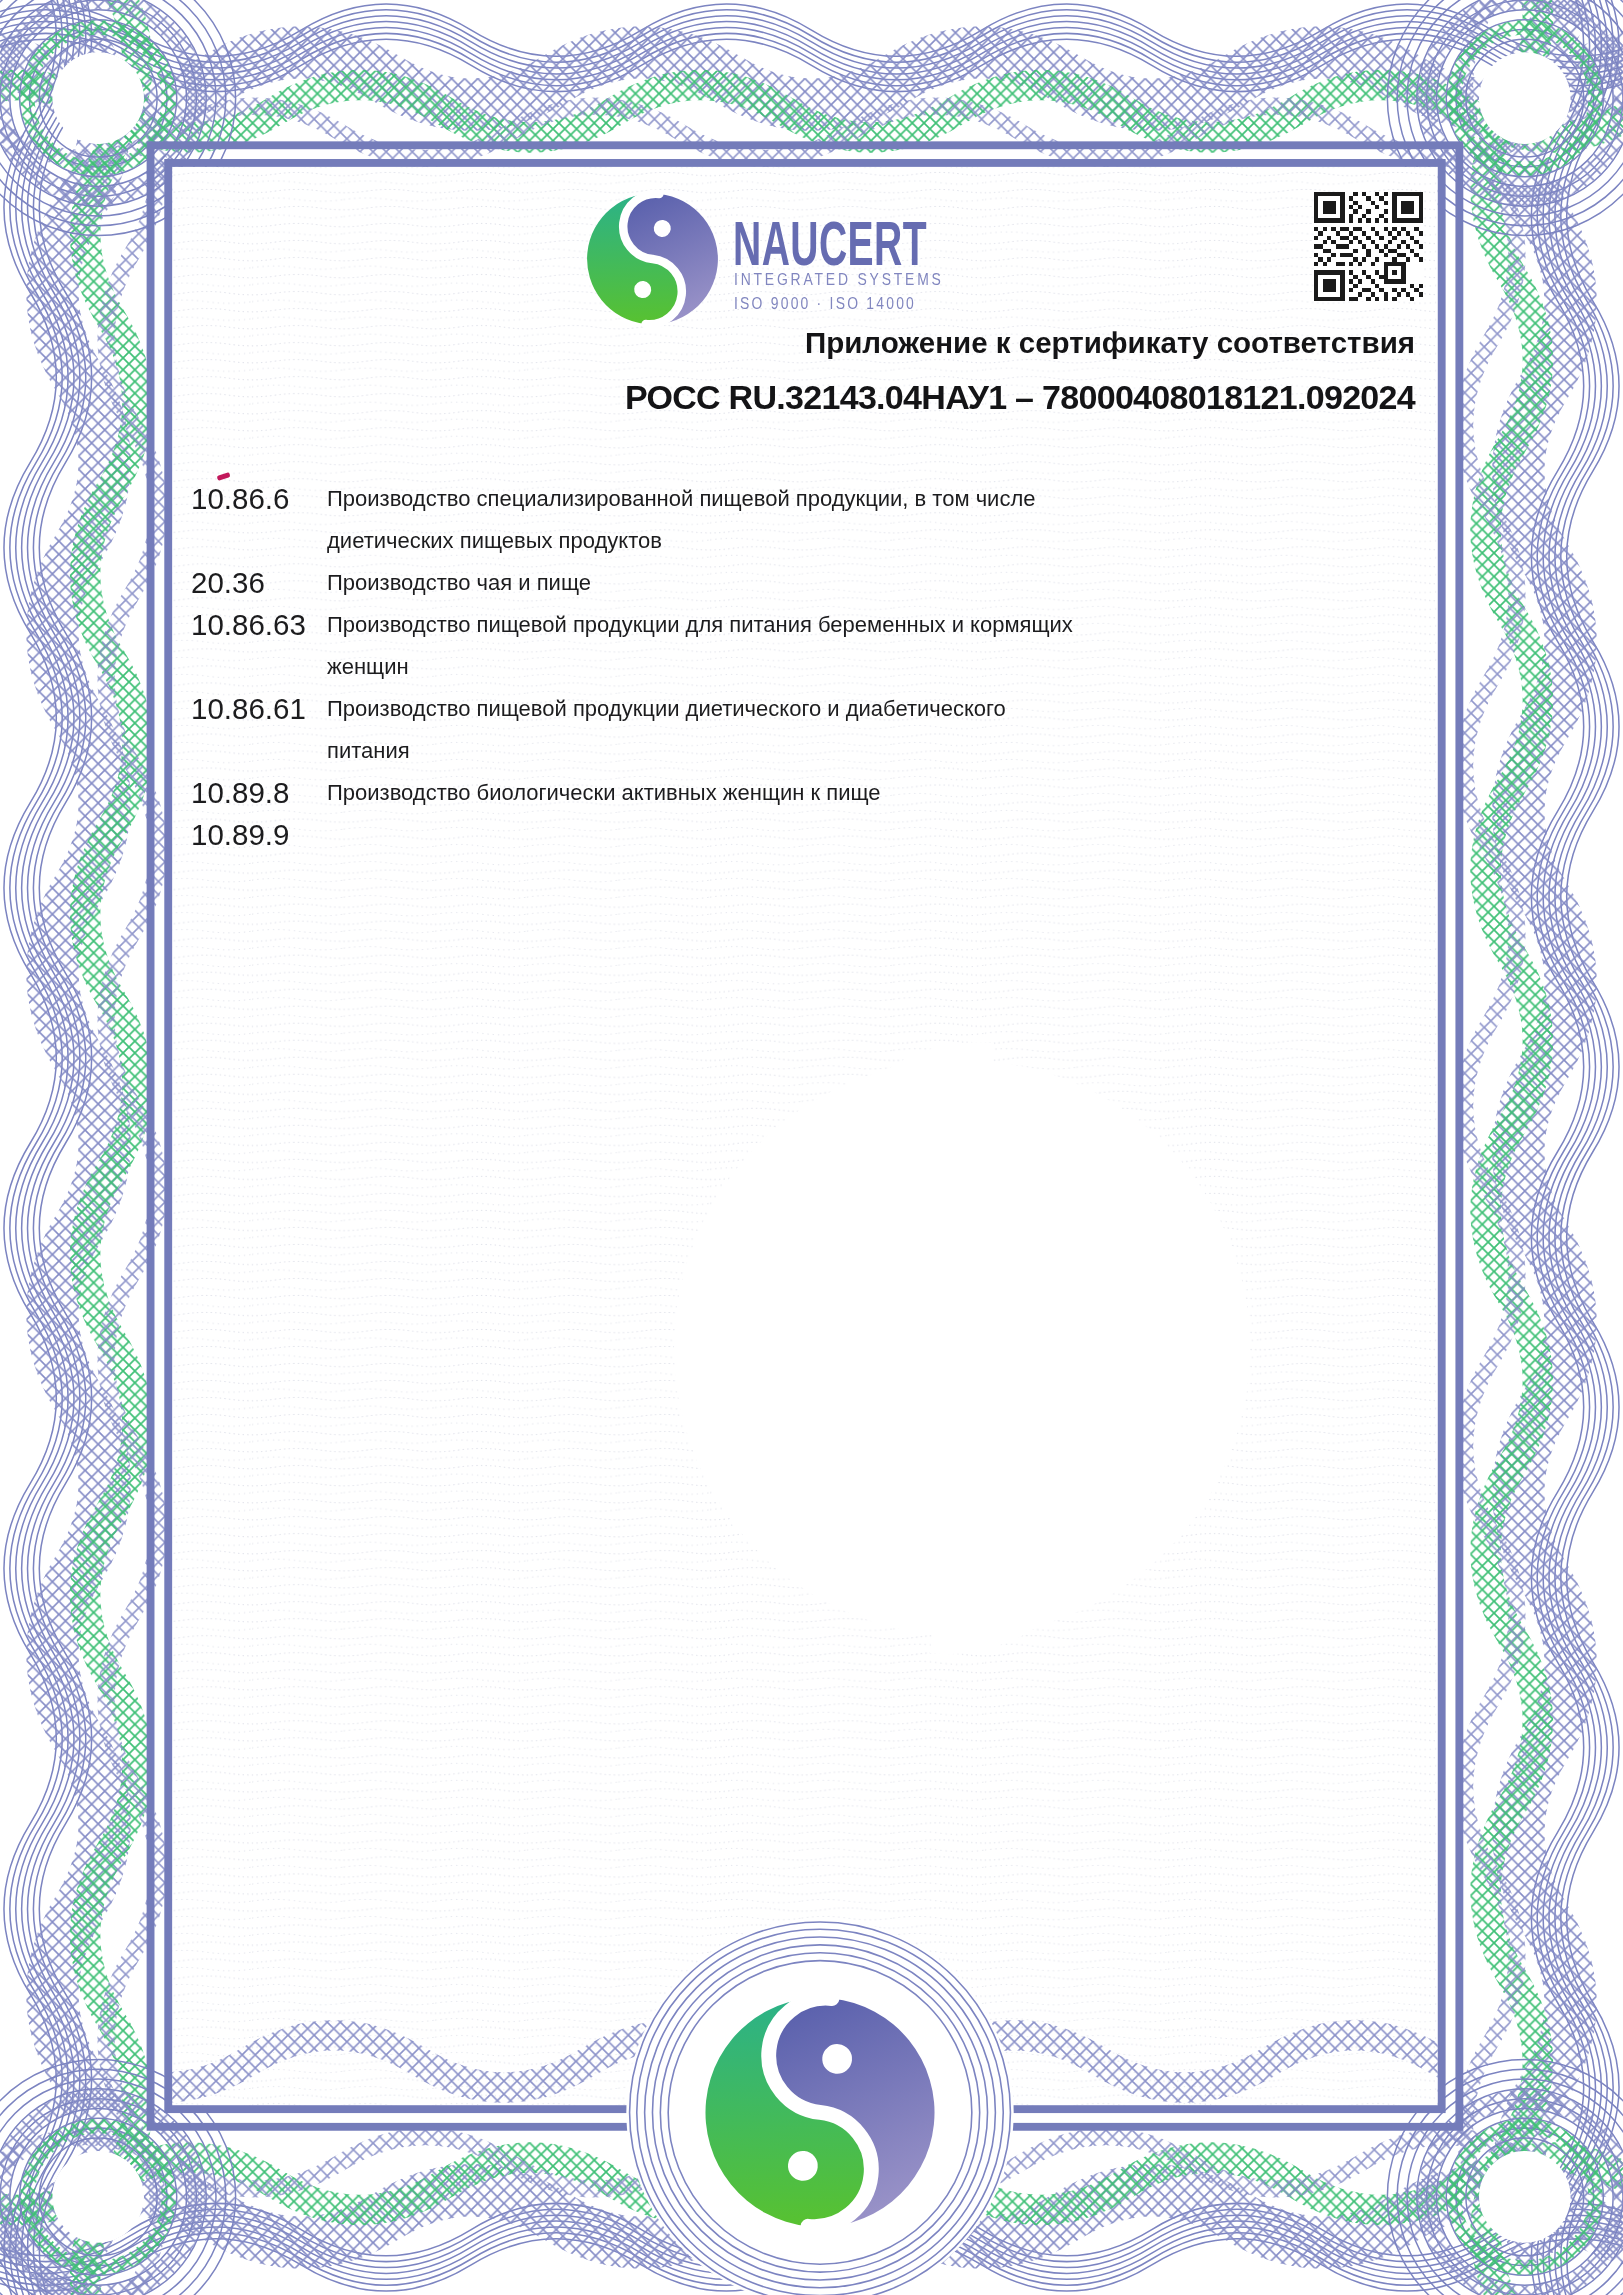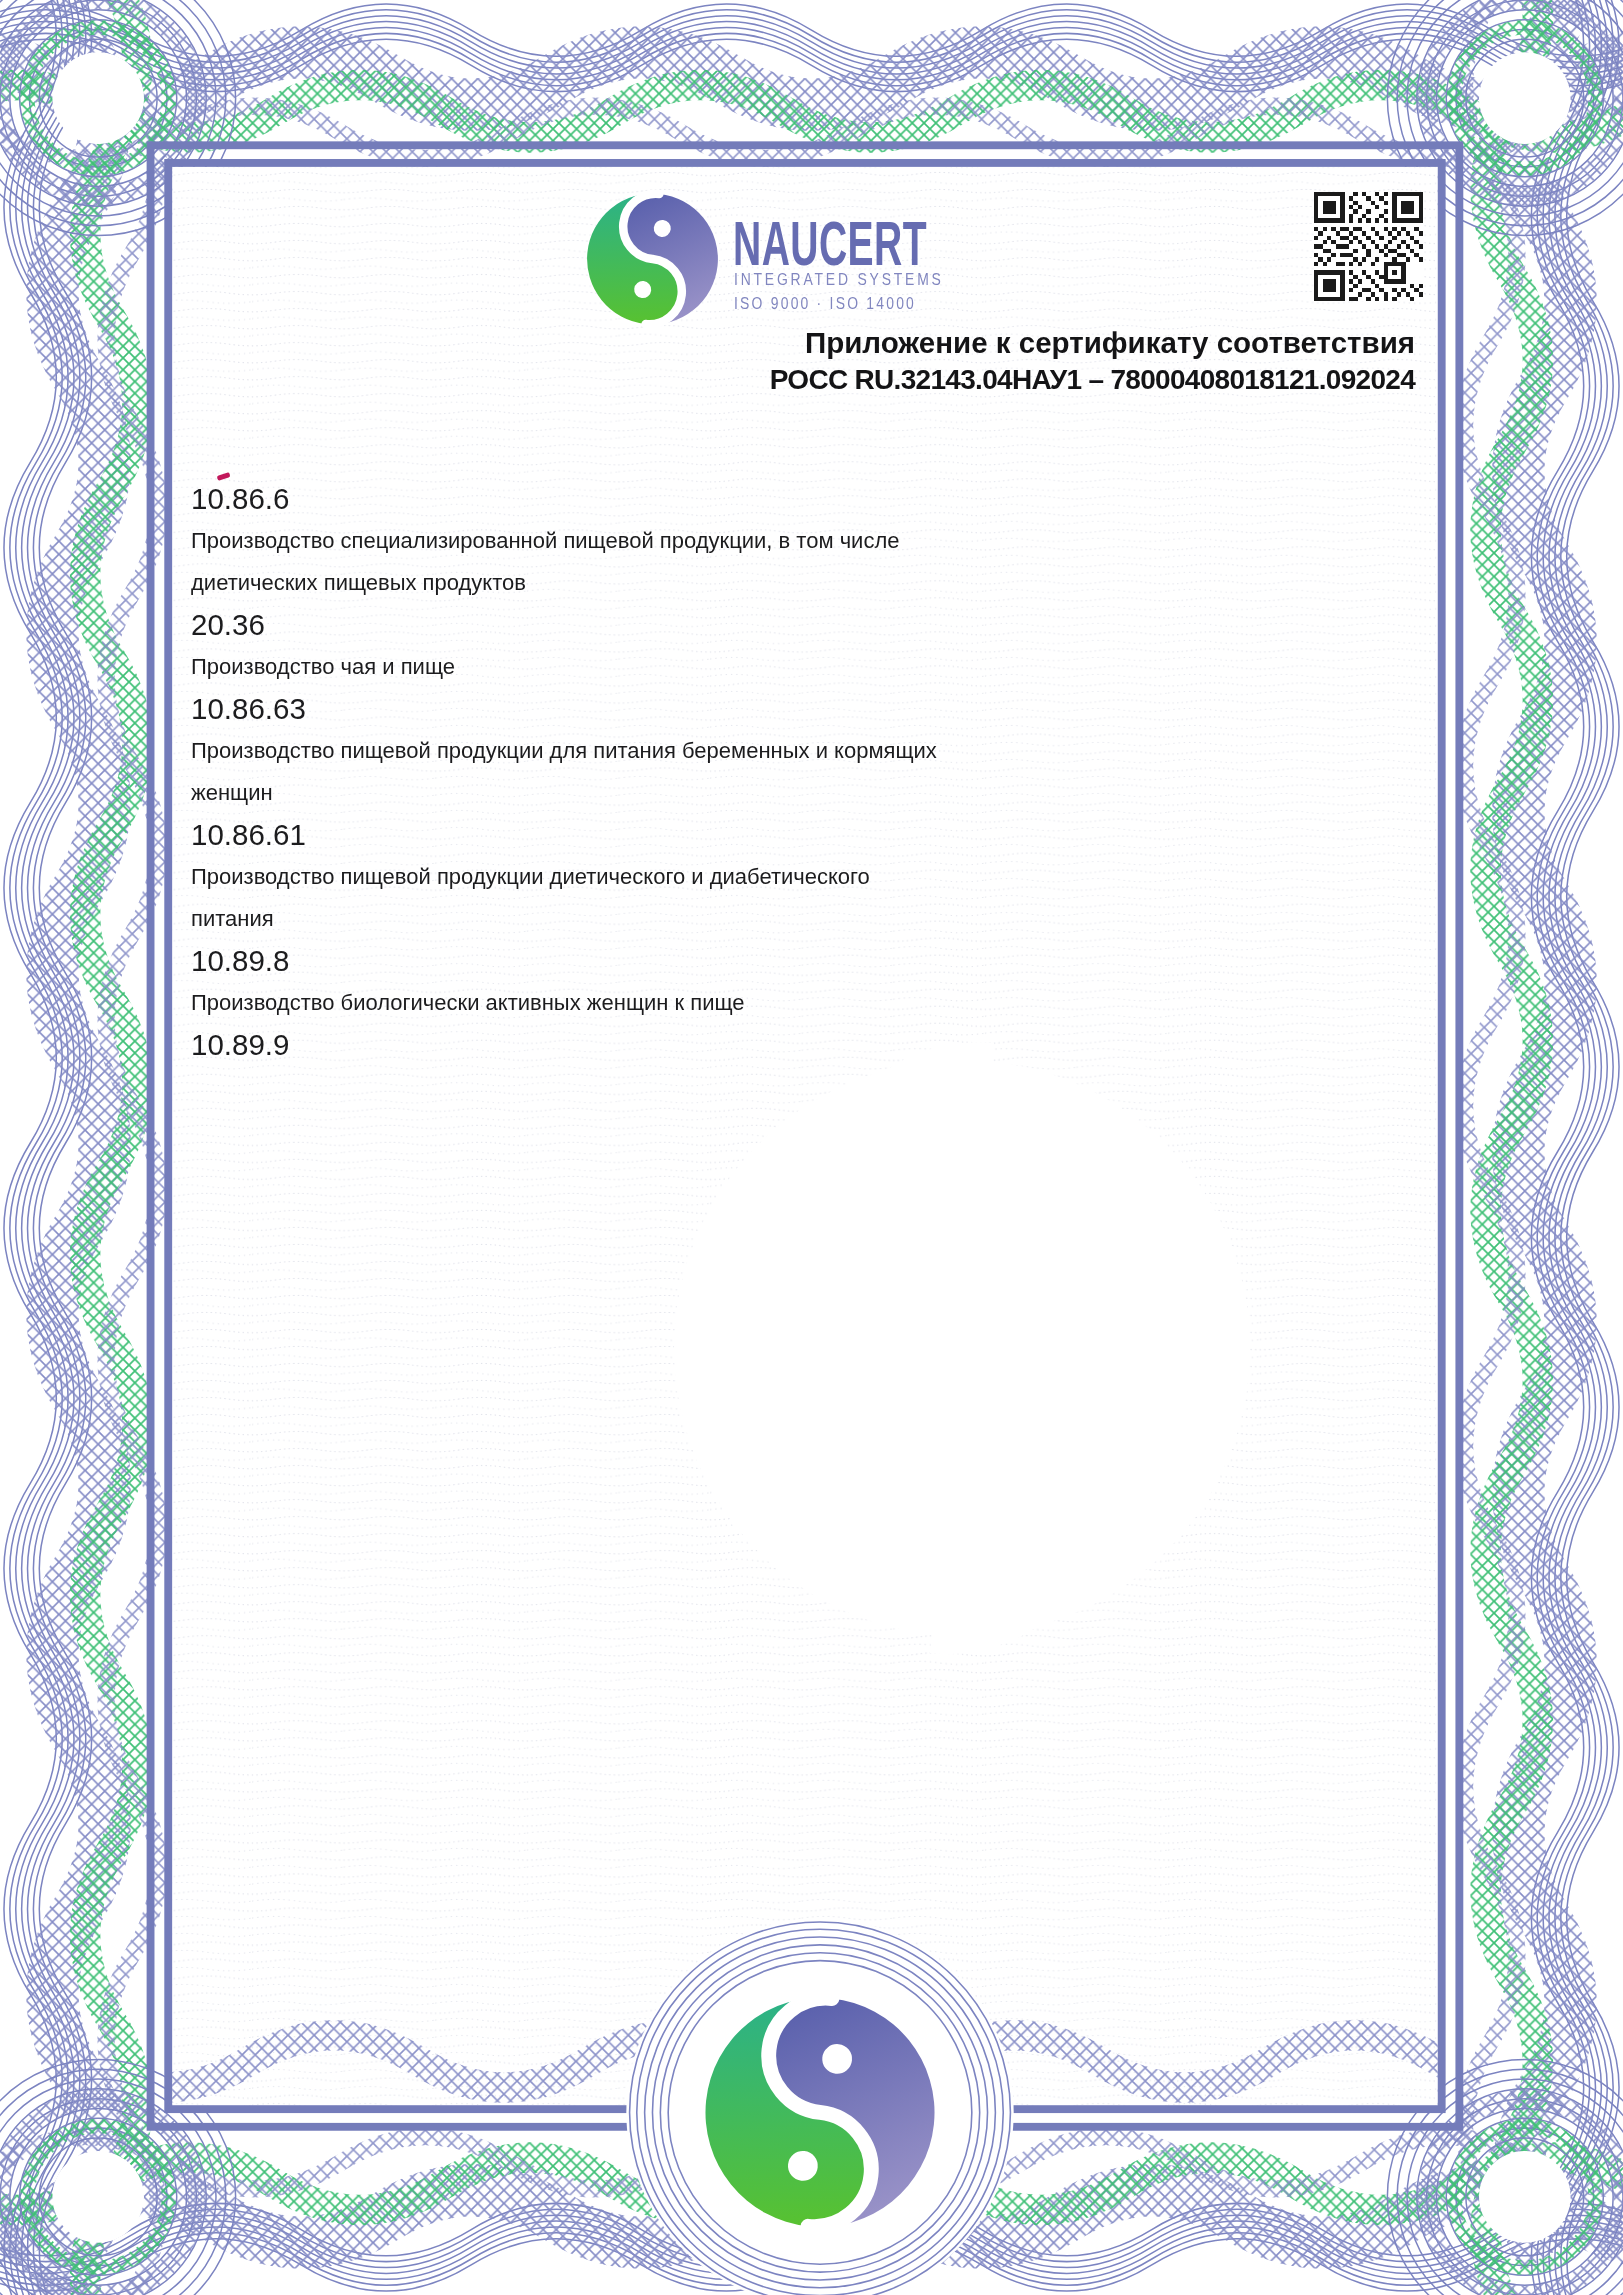--- a/index.html
+++ b/index.html
@@ -17,25 +17,25 @@
   .brand-sub{
     left:734px;top:270px;color:#8186bf;transform:scaleX(.85);transform-origin:left top;z-index:2;
   }
   .brand-sub .tagline{font-size:16.4px;letter-spacing:3.3px;white-space:nowrap;}
   .brand-sub .standards{font-size:16.4px;letter-spacing:2.6px;margin-top:4.6px;white-space:nowrap;}
   .logo-swirl{left:583px;top:189px;width:139px;height:140px;z-index:2;}
   .qr{left:1314px;top:192px;width:109px;height:109px;z-index:2;}
   
   .title-block{right:208px;top:326px;width:916px;text-align:right;color:#141416;z-index:2;}
   .doc-title{font-size:29.5px;font-weight:700;line-height:34px;}
-  .cert-number{font-size:28px;font-weight:700;line-height:39px;margin-top:0;letter-spacing:-0.7px;}
+  .cert-number{font-size:34px;font-weight:700;line-height:39px;margin-top:18px;letter-spacing:-0.7px;}
   .sheet{font-size:28px;font-weight:700;line-height:33px;margin-top:5.2px;}
   
   .okved{left:191px;top:478px;width:1231px;z-index:2;color:#1c1c1e;}
-  .okved-row{display:flex;align-items:flex-start;flex-direction:column;}
+  .okved-row{display:flex;align-items:flex-start;}
   .okved-code{width:136px;flex:none;font-size:29.5px;line-height:42px;}
   .okved-desc{width:1087px;font-size:22px;line-height:42px;white-space:pre-line;}
   
   .scan-mark{
     left:217px;top:474px;width:13px;height:4.6px;background:#c2185b;border-radius:2px;
     transform:rotate(-18deg);z-index:2;
   }
 </style>
 </head>
 <body>

